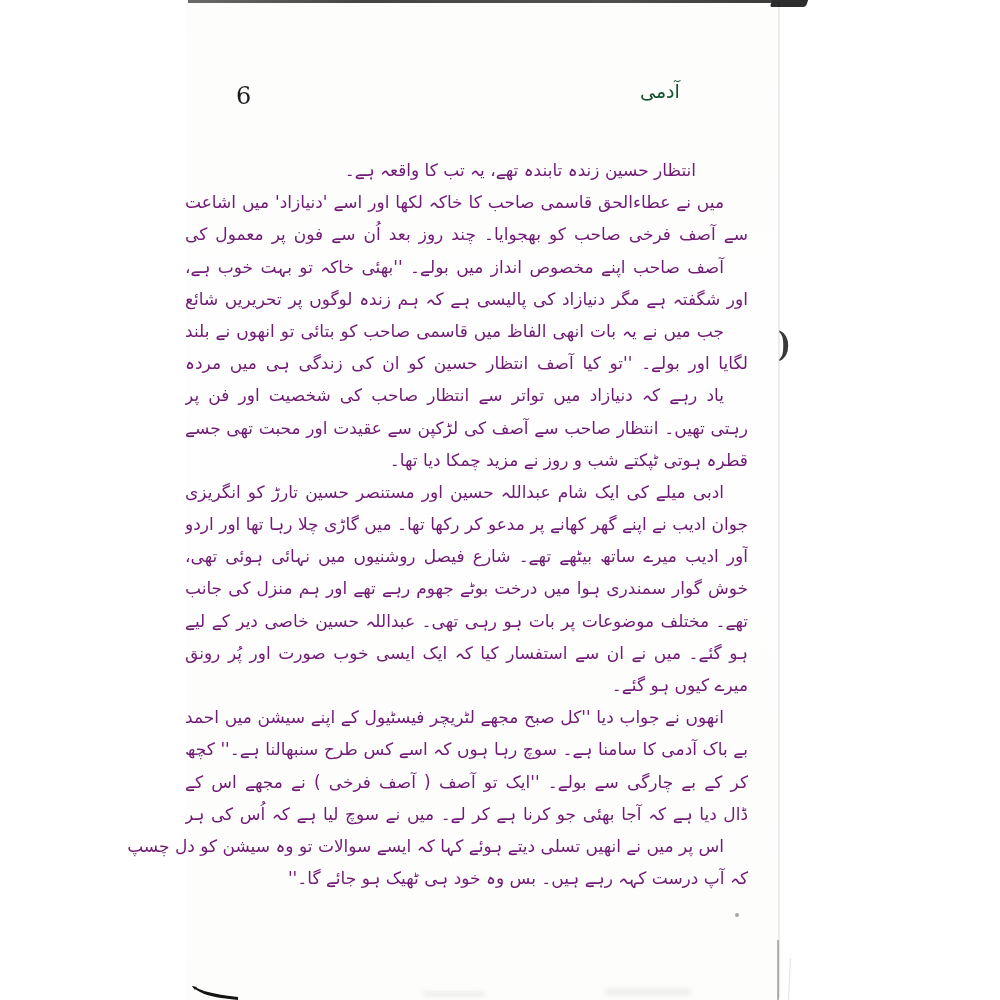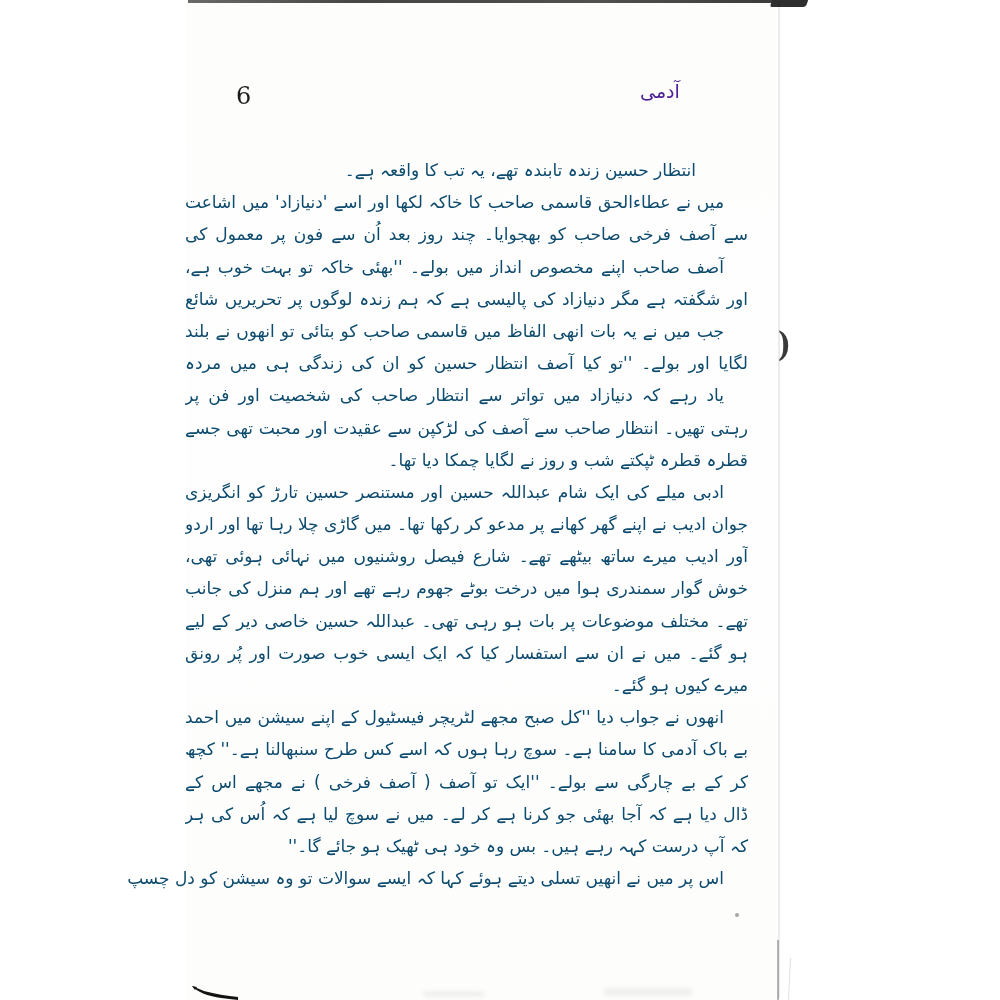--- a/index.html
+++ b/index.html
@@ -67,28 +67,28 @@
     left: 236px; top: 82px;
     font-size: 24px;
     color: #1c1c1c;
     font-family: "DejaVu Serif", serif;
   }
   .running-header {
     position: absolute;
     left: 615px; top: 80px; width: 90px;
     text-align: center;
     font-size: 19px;
-    color: #4c1d95;
+    color: #14532d;
     direction: rtl;
   }
   .body-text {
     position: absolute;
     left: 185px; top: 154px; width: 563px;
     direction: rtl;
-    color: #0c4a6e;
+    color: #701a75;
     font-size: 17px;
   }
   .line {
     height: 32.2px;
     line-height: 32.2px;
     white-space: nowrap;
     text-align: right;
   }
   .fill {
     text-align: justify;
@@ -140,34 +140,34 @@
   <div class="body-text">
     <div class="line indent-lg">انتظار حسین زندہ تابندہ تھے، یہ تب کا واقعہ ہے۔</div>
     <div class="line fill indent">میں نے عطاءالحق قاسمی صاحب کا خاکہ لکھا اور اسے 'دنیازاد' میں اشاعت کی غرض</div>
     <div class="line fill">سے آصف فرخی صاحب کو بھجوایا۔ چند روز بعد اُن سے فون پر معمول کی گفتگو ہو رہی تھی تو</div>
     <div class="line fill indent">آصف صاحب اپنے مخصوص انداز میں بولے۔ ''بھئی خاکہ تو بہت خوب ہے، برجستہ</div>
     <div class="line fill">اور شگفتہ ہے مگر دنیازاد کی پالیسی ہے کہ ہم زندہ لوگوں پر تحریریں شائع نہیں کرتے۔''</div>
     <div class="line fill indent">جب میں نے یہ بات انھی الفاظ میں قاسمی صاحب کو بتائی تو انھوں نے بلند بانگ قہقہہ</div>
     <div class="line fill">لگایا اور بولے۔ ''تو کیا آصف انتظار حسین کو ان کی زندگی ہی میں مردہ سمجھ بیٹھا ہے۔''</div>
     <div class="line fill indent">یاد رہے کہ دنیازاد میں تواتر سے انتظار صاحب کی شخصیت اور فن پر تحریریں شائع ہوتی</div>
     <div class="line fill">رہتی تھیں۔ انتظار صاحب سے آصف کی لڑکپن سے عقیدت اور محبت تھی جسے وقت پیما ے</div>
-    <div class="line">قطرہ قطرہ ٹپکتے شب و روز نے لگایا چمکا دیا تھا۔</div>
+    <div class="line">قطرہ ہوتی ٹپکتے شب و روز نے مزید چمکا دیا تھا۔</div>
     <div class="line fill indent">ادبی میلے کی ایک شام عبداللہ حسین اور مستنصر حسین تارڑ کو انگریزی زبان کے ایک</div>
     <div class="line fill">جوان ادیب نے اپنے گھر کھانے پر مدعو کر رکھا تھا۔ میں گاڑی چلا رہا تھا اور اردو کے دو قد</div>
     <div class="line fill">آور ادیب میرے ساتھ بیٹھے تھے۔ شارع فیصل روشنیوں میں نہائی ہوئی تھی، کراچی کی</div>
     <div class="line fill">خوش گوار سمندری ہوا میں درخت بوٹے جھوم رہے تھے اور ہم منزل کی جانب رواں دواں</div>
     <div class="line fill">تھے۔ مختلف موضوعات پر بات ہو رہی تھی۔ عبداللہ حسین خاصی دیر کے لیے خاموش</div>
     <div class="line fill">ہو گئے۔ میں نے ان سے استفسار کیا کہ ایک ایسی خوب صورت اور پُر رونق شام میں وہ</div>
     <div class="line">میرے کیوں ہو گئے۔</div>
     <div class="line fill indent">انھوں نے جواب دیا ''کل صبح مجھے لٹریچر فیسٹیول کے اپنے سیشن میں احمد شاہ جیسے</div>
     <div class="line fill">بے باک آدمی کا سامنا ہے۔ سوچ رہا ہوں کہ اسے کس طرح سنبھالنا ہے۔'' کچھ دیر توقف</div>
     <div class="line fill">کر کے بے چارگی سے بولے۔ ''ایک تو آصف ( آصف فرخی ) نے مجھے اس کے سامنے</div>
     <div class="line fill">ڈال دیا ہے کہ آجا بھئی جو کرنا ہے کر لے۔ میں نے سوچ لیا ہے کہ اُس کی ہر بات پر کہوں گا</div>
+    <div class="line indent">اس پر میں نے انھیں تسلی دیتے ہوئے کہا کہ ایسے سوالات تو وہ سیشن کو دل چسپ</div>
     <div class="line">کہ آپ درست کہہ رہے ہیں۔ بس وہ خود ہی ٹھیک ہو جائے گا۔''</div>
-    <div class="line indent">اس پر میں نے انھیں تسلی دیتے ہوئے کہا کہ ایسے سوالات تو وہ سیشن کو دل چسپ</div>
   </div>
 
   <div class="ink-mark-bl">
     <svg width="48" height="17" viewBox="0 0 48 17">
       <path d="M1,3 L13,8 C24,11 36,13 47,14 L47,17 L30,15 C18,13 7,10 1,3 Z" fill="#141414"></path>
       <path d="M1,3 L6,4 L4,7 Z" fill="#141414"></path>
     </svg>
   </div>
   <div class="smudge smudge-a"></div>
   <div class="smudge smudge-b"></div>

